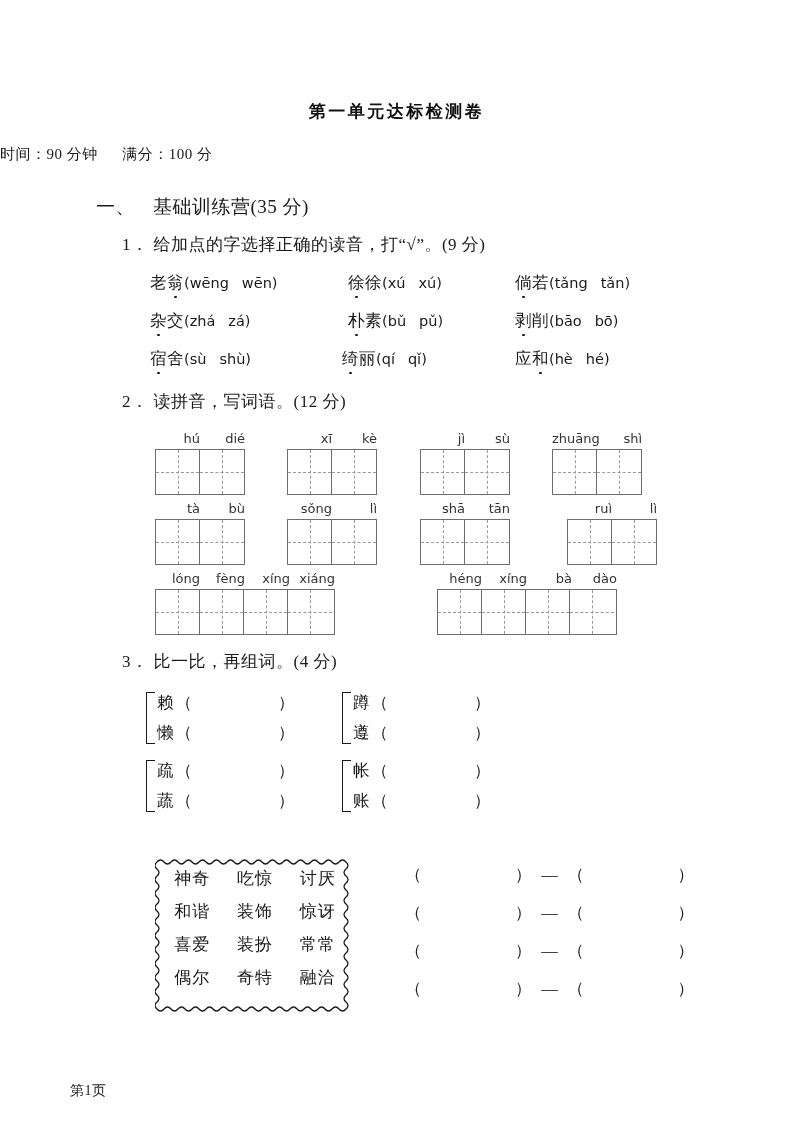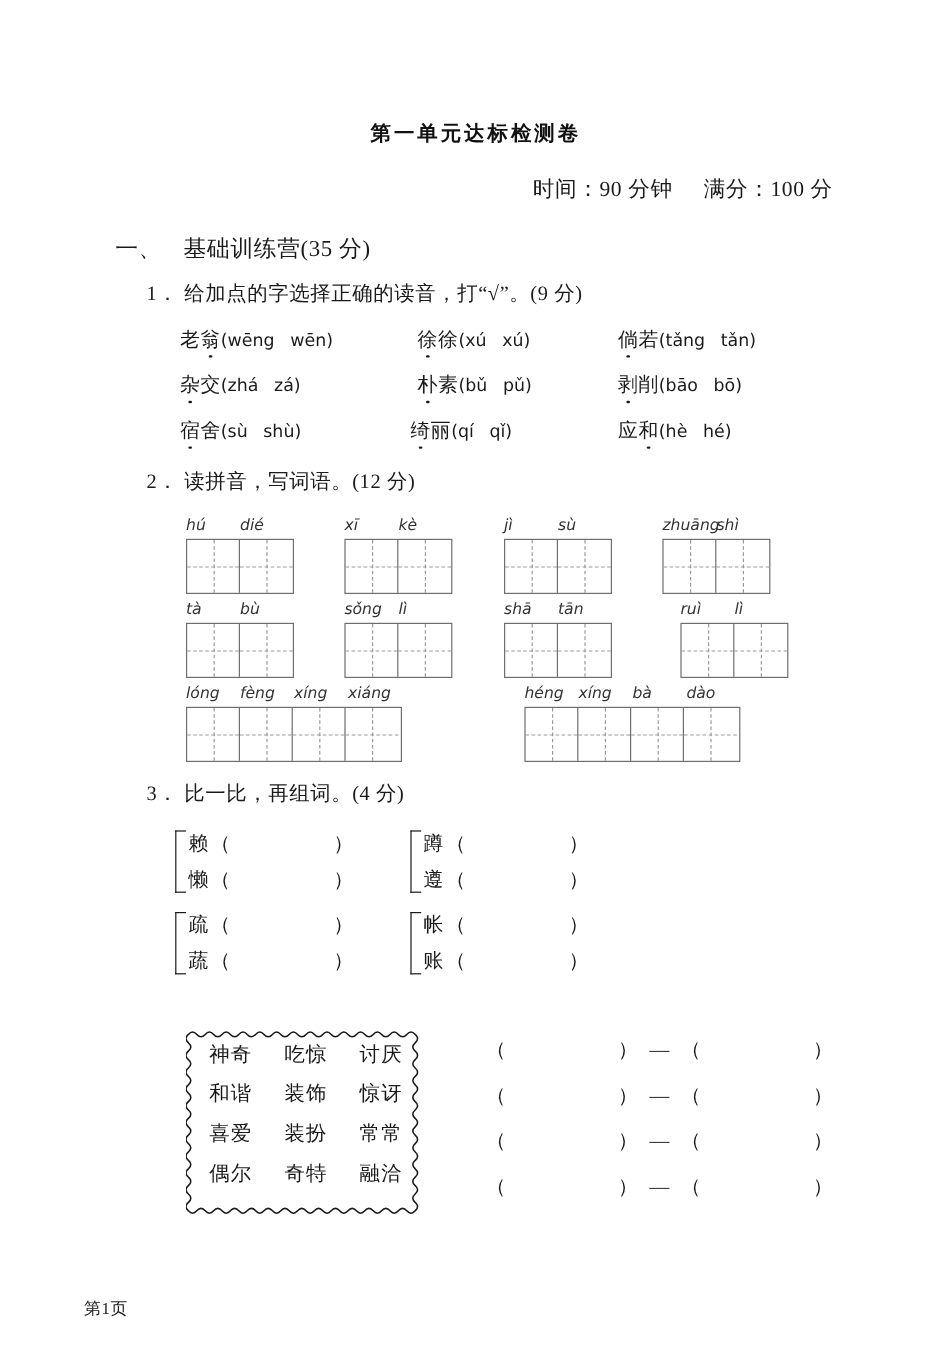--- a/index.html
+++ b/index.html
@@ -35,22 +35,22 @@
     font-family: "DejaVu Sans", "Liberation Sans", sans-serif;
     color: #111;
   }
   .doc-subtitle {
     position: absolute;
     top: 145px;
     left: 0;
     width: 776px;
     padding-right: 82px;
     box-sizing: border-box;
-    text-align: right;
-    font-size: 18px;
+    text-align: left;
+    font-size: 15px;
     letter-spacing: 0.5px;
   }
   .doc-subtitle .gap { display: inline-block; width: 16px; }
 
   
   .section-head {
     position: absolute;
     left: 96px;
     font-size: 19px;
     letter-spacing: 0.5px;
@@ -107,24 +107,23 @@
   .grid-pinyin {
     display: flex;
     font-family: "DejaVu Sans", "Liberation Sans", sans-serif;
     font-size: 13px;
     color: #333;
     height: 18px;
     line-height: 18px;
     margin-bottom: 1px;
   }
   .grid-pinyin span {
-    text-align: left;
+    text-align: right;
     overflow: visible;
     white-space: nowrap;
-    font-style: italic;
   }
   .grid-cells {
     display: flex;
     border: 1px solid #6e6e6e;
     box-sizing: content-box;
     background: #fff;
   }
   .cell {
     width: 44px;
     height: 44px;

